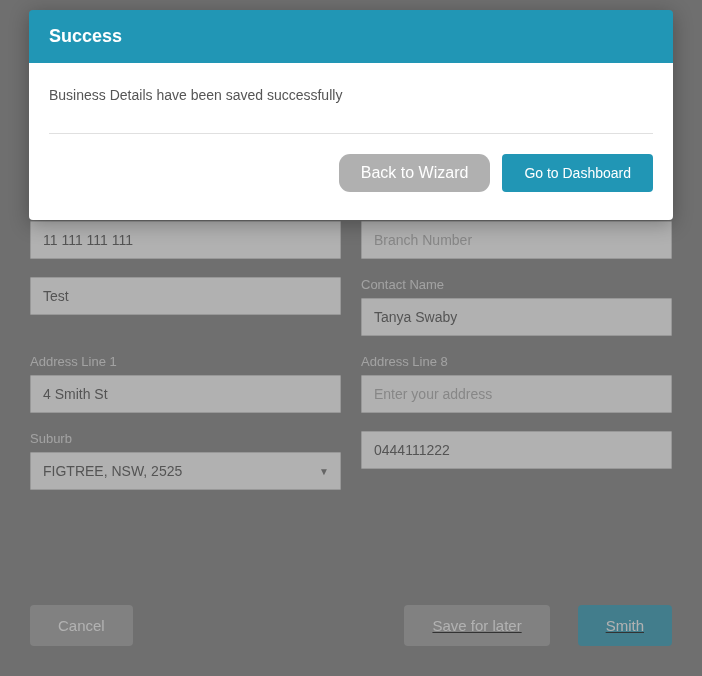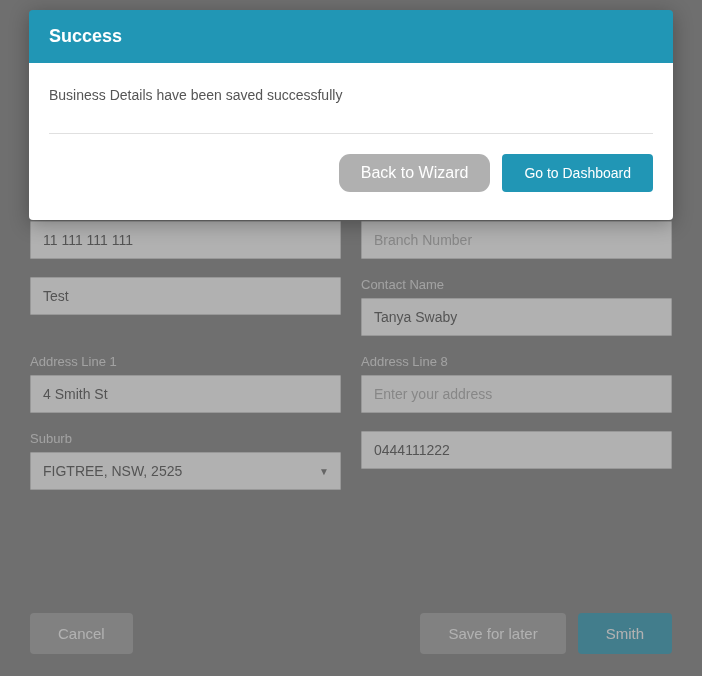--- a/index.html
+++ b/index.html
@@ -77,21 +77,21 @@
       top: 50%;
       transform: translateY(-50%);
       font-size: 10px;
       color: #666;
       pointer-events: none;
     }
 
     
     .bottom-bar {
       position: absolute;
-      bottom: 8px; left: 0; right: 0;
+      bottom: 16px; left: 0; right: 0;
       padding: 14px 30px;
       display: flex;
       justify-content: space-between;
       align-items: center;
       background: transparent;
     }
 
     .btn {
       padding: 12px 28px;
       border-radius: 4px;
@@ -101,21 +101,22 @@
       font-weight: 500;
     }
 
     .btn-cancel {
       background: #9e9e9e;
       color: #fff;
     }
 
     .btn-right-group {
       display: flex;
-      gap: 12px;
+      gap: 28px;
+      text-decoration: underline;
     }
 
     .btn-save {
       background: #9e9e9e;
       color: #fff;
     }
 
     .btn-next {
       background: #2196b5;
       color: #fff;

